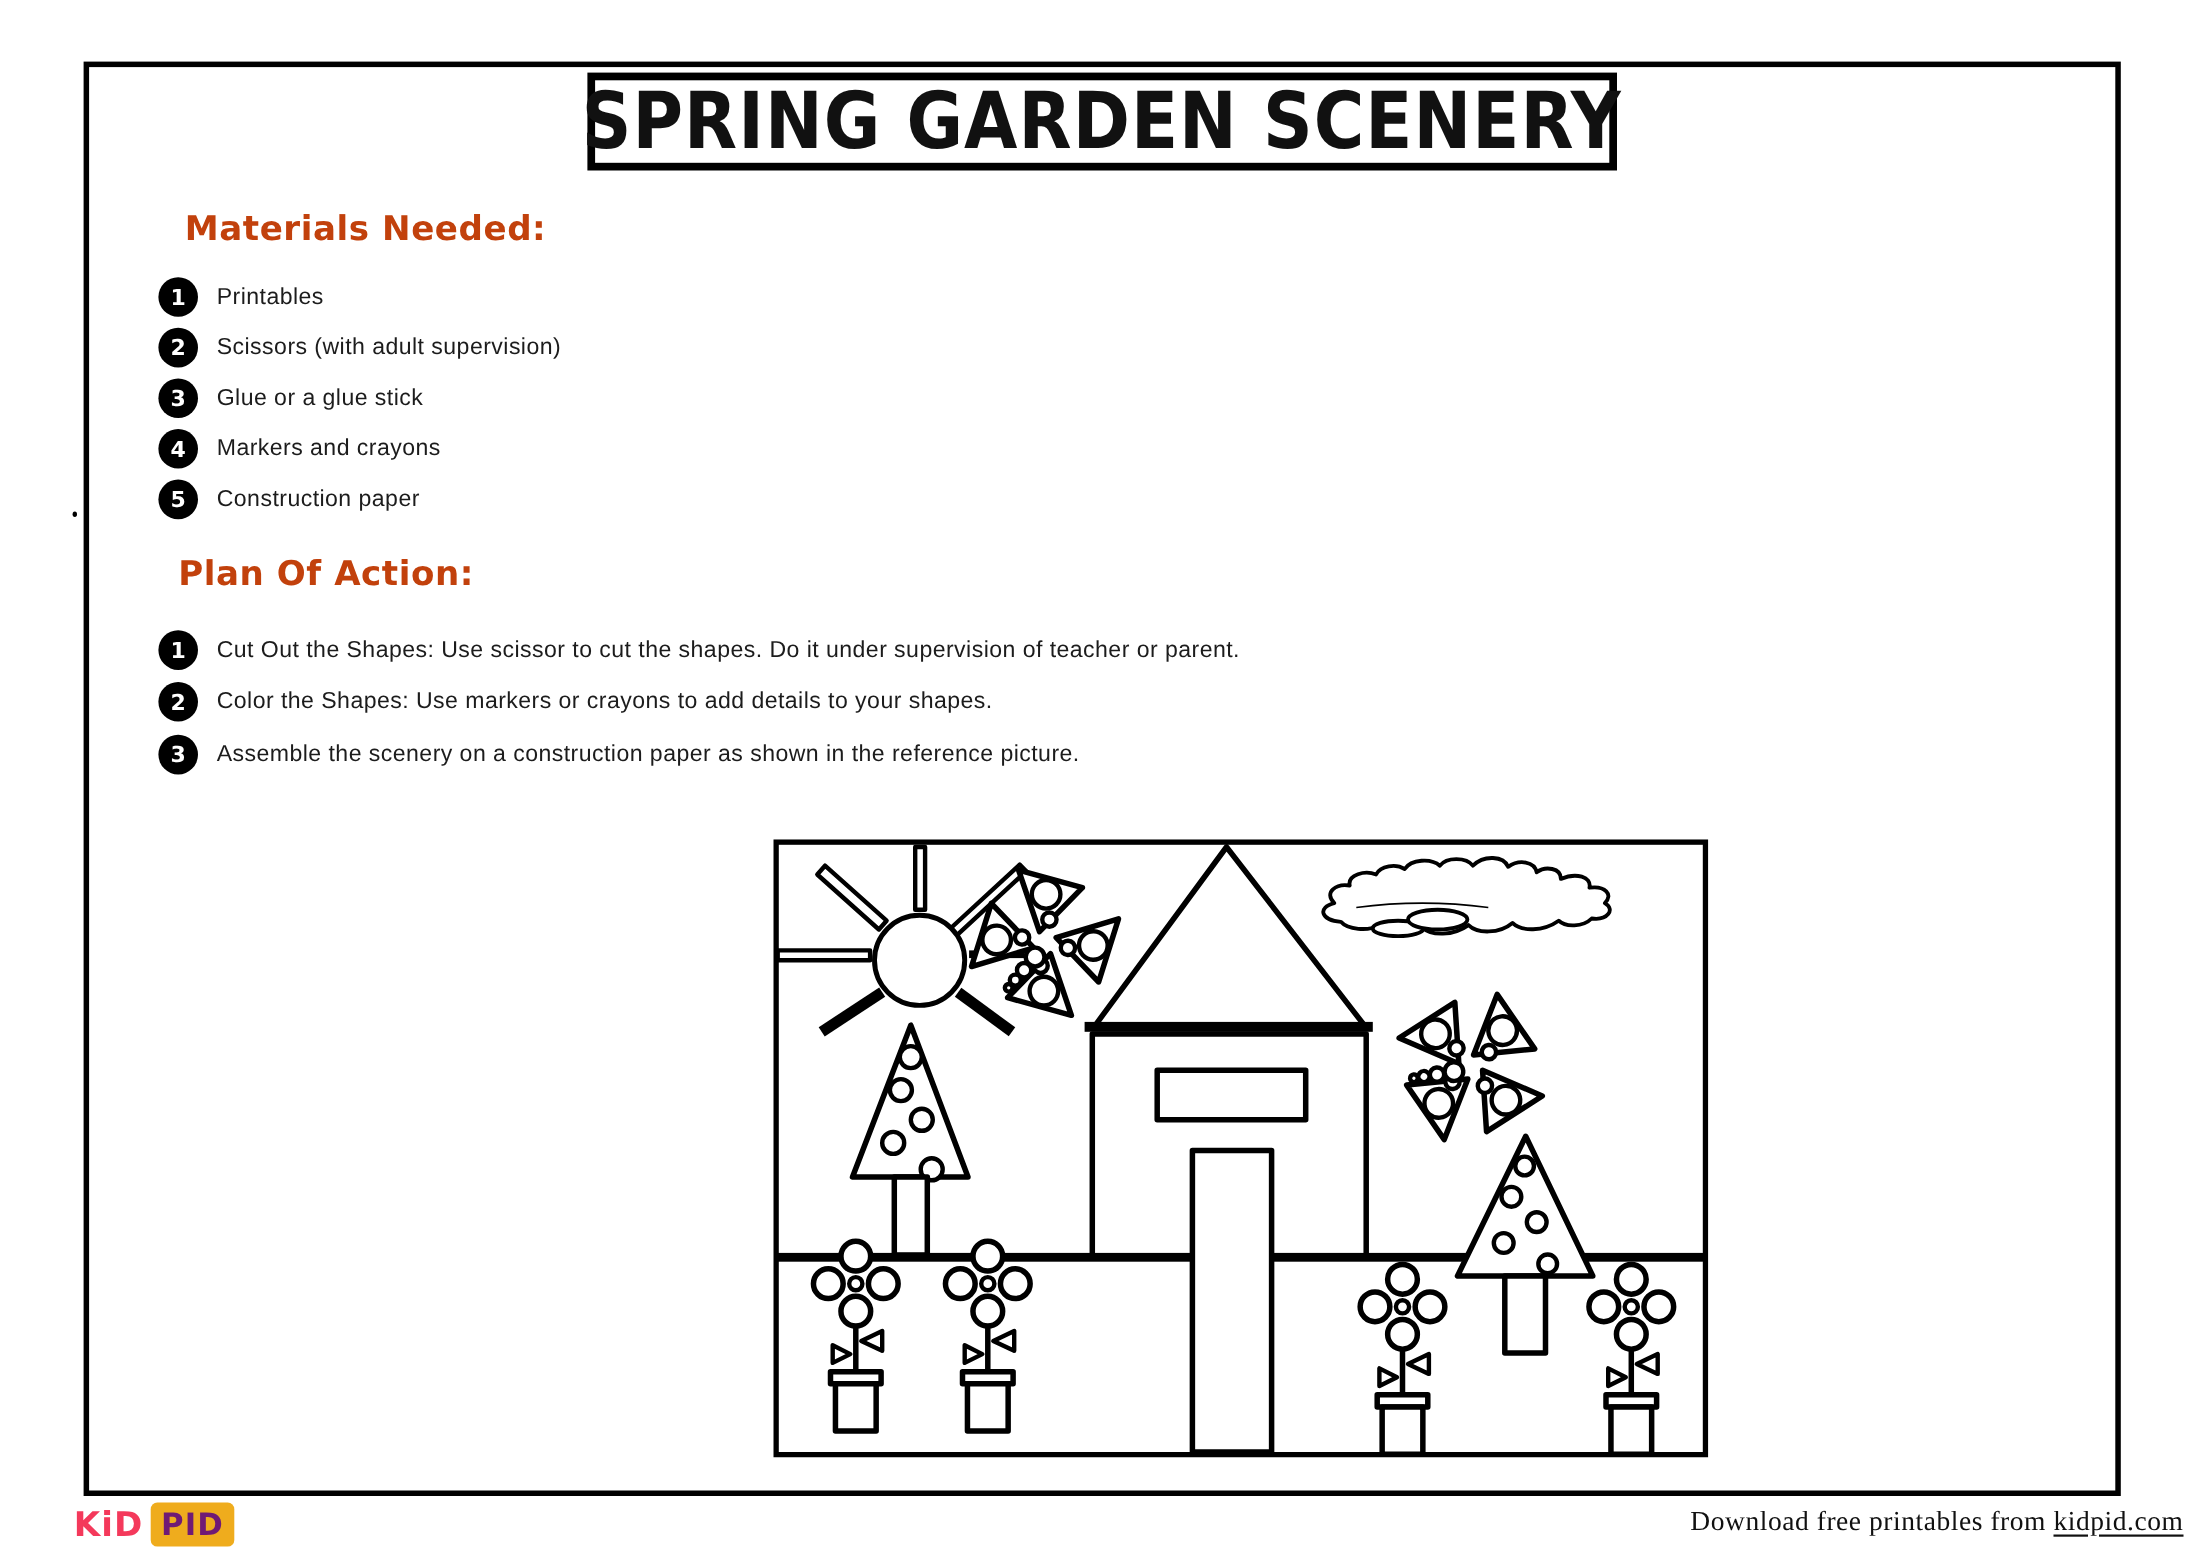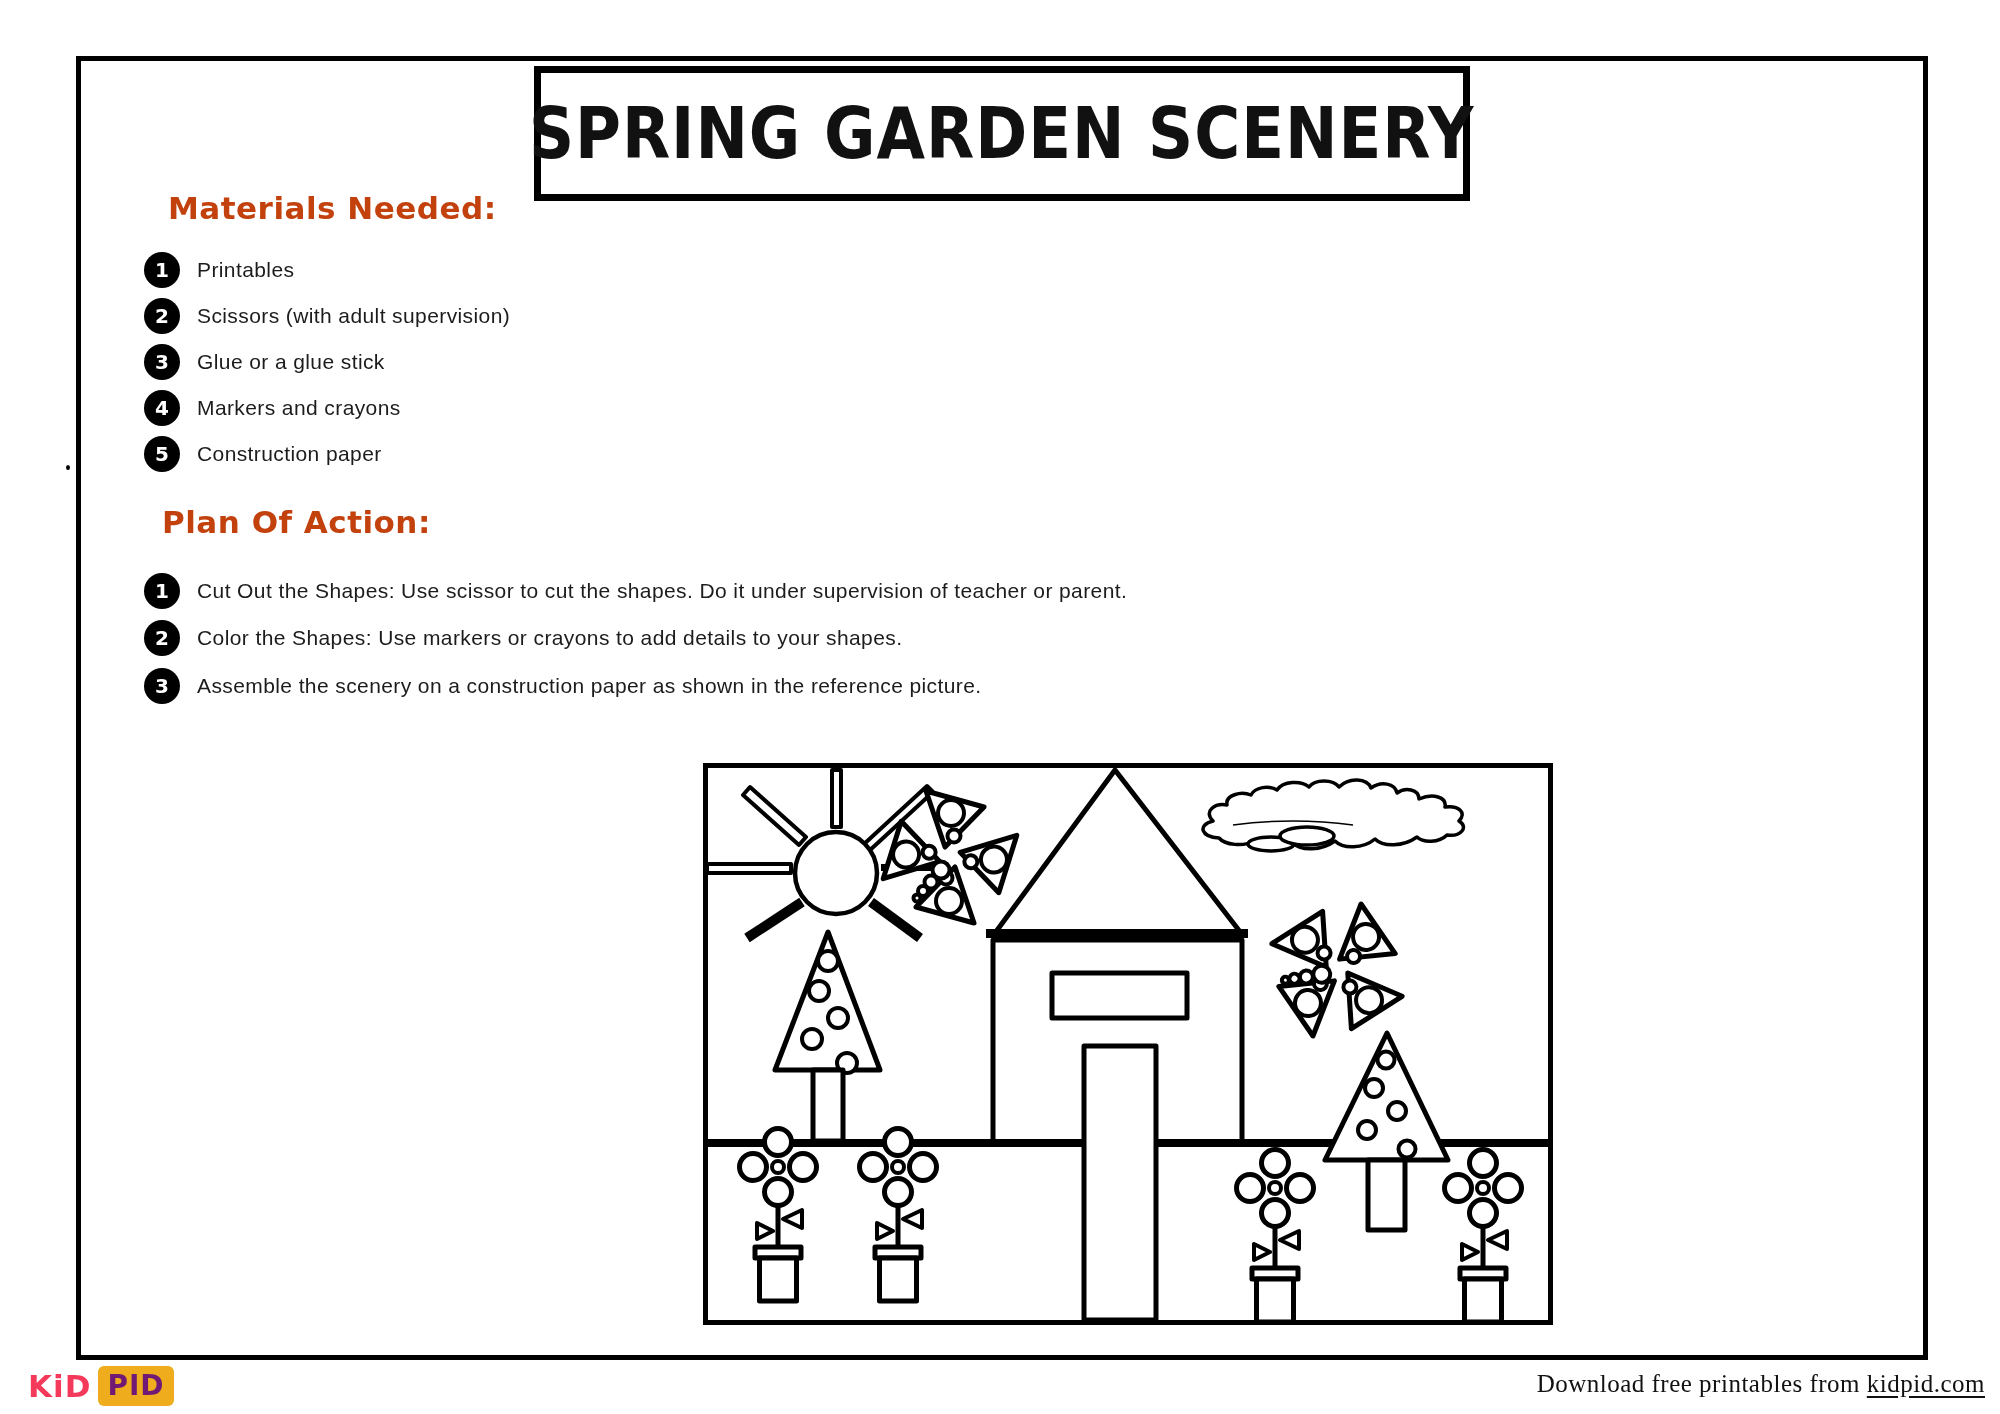--- a/index.html
+++ b/index.html
@@ -1,20 +1,20 @@
 <!DOCTYPE html>
 <html><head>
 <meta charset="utf-8">
 <style>
   html,body{margin:0;padding:0;background:#e8e8e8;}
   .page{position:relative;width:2000px;height:1414px;background:#ffffff;
         font-family:"Liberation Sans",sans-serif;color:#111;overflow:hidden;}
   .page-border{position:absolute;left:76px;top:56px;width:1852px;height:1304px;
         border:5px solid #000;box-sizing:border-box;}
-  .title-box{position:absolute;left:534px;top:66px;width:936px;height:135px;
+  .title-box{position:absolute;left:534px;top:66px;width:936px;height:89px;
         border:7px solid #000;box-sizing:border-box;display:flex;align-items:center;justify-content:center;}
   .title-box span{font-family:"DejaVu Sans",sans-serif;font-weight:700;font-size:66px;
         letter-spacing:1px;white-space:nowrap;transform:scaleX(.95) scaleY(1.08);}
   .sec-heading{position:absolute;font-family:"DejaVu Sans",sans-serif;font-weight:700;
         font-size:31px;letter-spacing:.5px;color:#c2410c;white-space:nowrap;}
   #materials-heading{left:168px;top:190px;}
   #plan-heading{left:162px;top:504px;}
   .num-row{position:absolute;display:flex;align-items:center;gap:17px;white-space:nowrap;}
   .num-badge{width:36px;height:36px;border-radius:50%;background:#000;color:#fff;
         display:flex;align-items:center;justify-content:center;
@@ -24,21 +24,21 @@
   .scene{position:absolute;left:703px;top:763px;width:850px;height:562px;}
   svg .o{fill:#fff;stroke:#000;stroke-width:5;stroke-linejoin:round;}
   svg .o4{fill:#fff;stroke:#000;stroke-width:4;stroke-linejoin:round;}
   svg .o35{fill:#fff;stroke:#000;stroke-width:3.5;stroke-linejoin:round;}
   svg .s5{stroke:#000;stroke-width:5;}
   svg .thick{stroke:#000;stroke-width:10;stroke-linecap:butt;}
   svg .blk{fill:#000;stroke:none;}
   
   .logo{position:absolute;left:28px;top:1366px;display:flex;align-items:center;gap:7px;}
   .logo .kid{font-family:"DejaVu Sans",sans-serif;font-weight:700;font-size:31px;
-        color:#f4395b;letter-spacing:1px;}
+        color:#f4395b;letter-spacing:1px;margin-left:39px;}
   .logo .pid{font-family:"DejaVu Sans",sans-serif;font-weight:700;font-size:28px;color:#701a75;
         background:#efac1d;border-radius:6px;padding:3px 9px 4px;letter-spacing:1px;}
   .tagline{position:absolute;right:15px;top:1370px;font-family:"Liberation Serif",serif;
         font-size:25px;color:#111;letter-spacing:.5px;white-space:nowrap;}
   .tagline .lnk{text-decoration:underline;text-underline-offset:4px;color:#111;}
   .stray-dot{position:absolute;left:66px;top:465px;width:4px;height:5px;border-radius:50%;background:#000;}
 </style>
 </head>
 <body>
 

